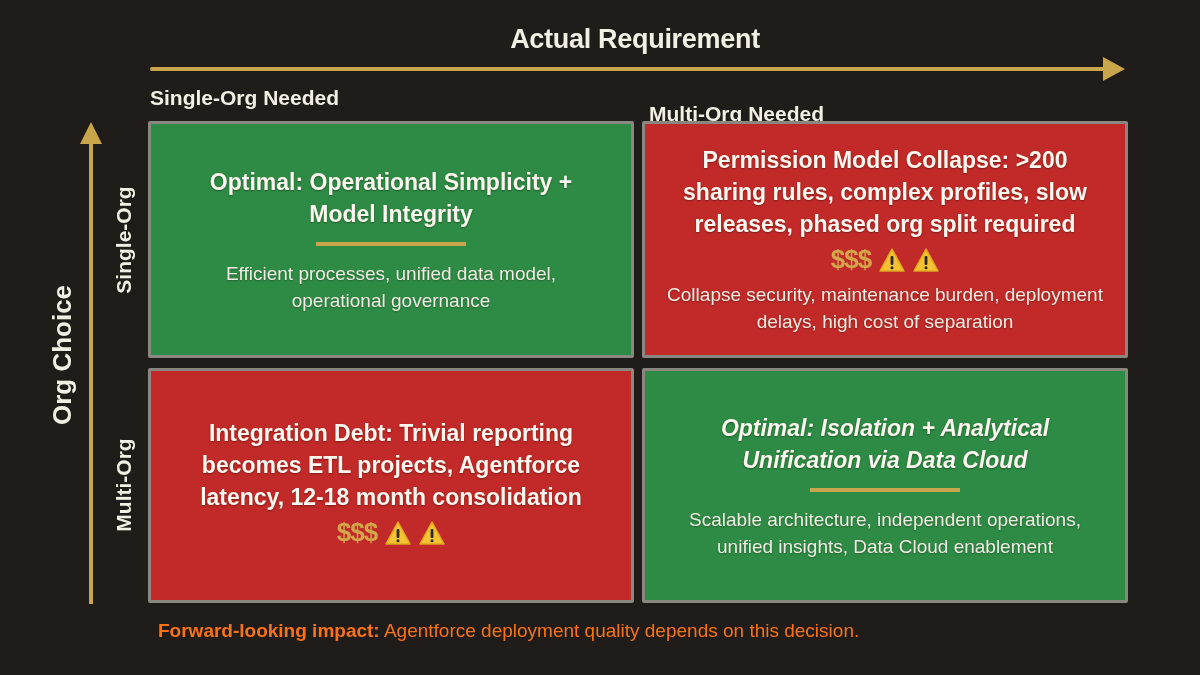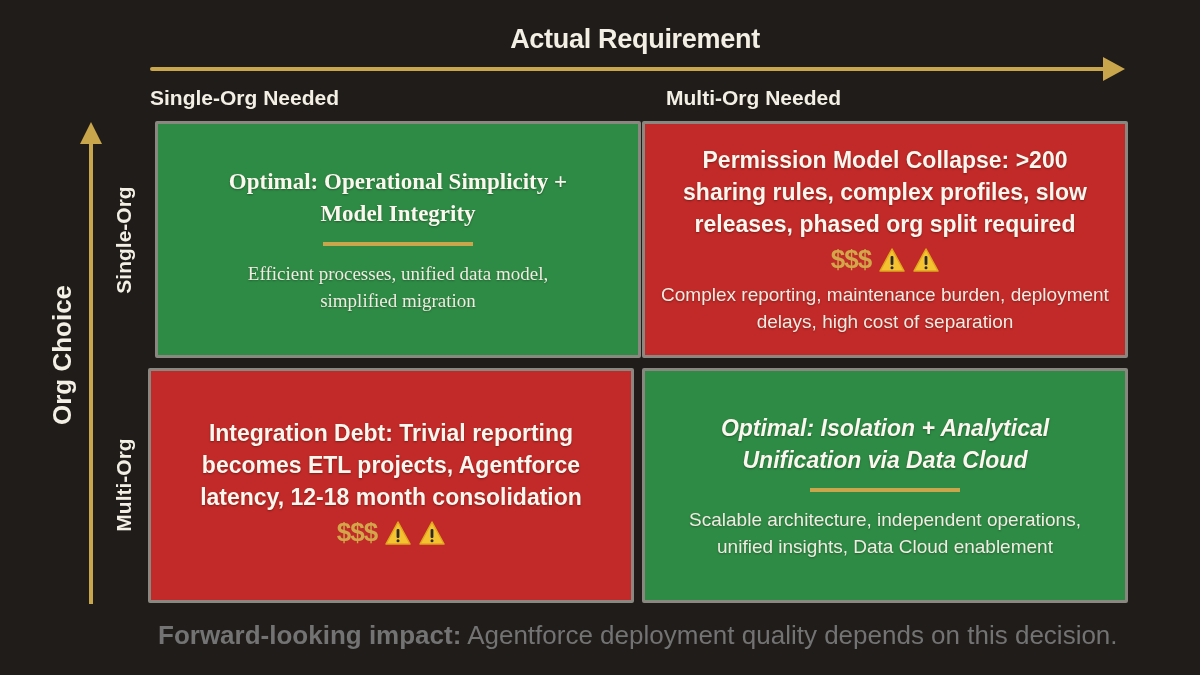--- a/index.html
+++ b/index.html
@@ -72,65 +72,65 @@
   .risk-row {
     display: flex; align-items: center; gap: 8px; margin: 4px 0 6px;
   }
   .dollars {
     font-size: 26px; font-weight: bold; color: #d4a64a; letter-spacing: -1px;
   }
   .warn {
     display: inline-block; width: 26px; height: 24px; position: relative;
   }
   .footer {
-    position: absolute; left: 158px; top: 620px; font-size: 26px; color: #737373;
+    position: absolute; left: 158px; top: 620px; font-size: 19px; color: #f97316;
   }
   .footer b { font-weight: bold; }
 </style>
 </head>
 <body>
 
 <div class="title">Actual Requirement</div>
 <div class="h-arrow">
   <div class="line"></div>
     <div class="head"></div>
 </div>
 <div class="col-label" style="left:150px;width:483px;">Single-Org Needed</div>
-<div class="col-label" style="left:666px;width:483px;">Multi-Org Needed</div>
+<div class="col-label" style="left:649px;width:483px;margin-top:16px;">Multi-Org Needed</div>
 
 <div class="v-arrow">
   <div class="head"></div>
     <div class="line"></div>
 </div>
 <div class="rot axis-title">Org Choice</div>
 <div class="rot row-label" style="top:240px;">Single-Org</div>
 <div class="rot row-label" style="top:485px;">Multi-Org</div>
 
-<div class="quad green" style="left:155px;top:121px;width:486px;height:237px;font-family:Liberation Serif, serif;">
+<div class="quad green" style="left:148px;top:121px;width:486px;height:237px;">
   <div class="quad-title" style="padding:0 40px;">Optimal: Operational Simplicity + Model Integrity</div>
   <div class="quad-divider"></div>
-  <div class="quad-desc" style="padding:0 40px;">Efficient processes, unified data model, simplified migration</div>
+  <div class="quad-desc" style="padding:0 40px;">Efficient processes, unified data model, operational governance</div>
 </div>
 
 <div class="quad red" style="left:642px;top:121px;width:486px;height:237px;">
   <div class="quad-title">Permission Model Collapse: &gt;200 sharing rules, complex profiles, slow releases, phased org split required</div>
   <div class="risk-row">
     <span class="dollars">$$$</span>
     <span class="warn"><svg width="26" height="24" viewBox="0 0 26 24">
           <path d="M13 1 L25 23 L1 23 Z" fill="#f5c232" stroke="#e0a81e" stroke-width="1.5" stroke-linejoin="round"></path>
           <rect x="11.6" y="8" width="2.8" height="9" rx="1" fill="#2a2a2a"></rect>
           <circle cx="13" cy="19.8" r="1.5" fill="#2a2a2a"></circle>
         </svg></span>
     <span class="warn"><svg width="26" height="24" viewBox="0 0 26 24">
           <path d="M13 1 L25 23 L1 23 Z" fill="#f5c232" stroke="#e0a81e" stroke-width="1.5" stroke-linejoin="round"></path>
           <rect x="11.6" y="8" width="2.8" height="9" rx="1" fill="#2a2a2a"></rect>
           <circle cx="13" cy="19.8" r="1.5" fill="#2a2a2a"></circle>
         </svg></span>
   </div>
-  <div class="quad-desc">Complex reporting, maintenance burden, deployment delays, high cost of separation</div>
+  <div class="quad-desc">Collapse security, maintenance burden, deployment delays, high cost of separation</div>
 </div>
 
 <div class="quad red" style="left:148px;top:368px;width:486px;height:235px;">
   <div class="quad-title">Integration Debt: Trivial reporting becomes ETL projects, Agentforce latency, 12-18 month consolidation</div>
   <div class="risk-row">
     <span class="dollars">$$$</span>
     <span class="warn"><svg width="26" height="24" viewBox="0 0 26 24">
           <path d="M13 1 L25 23 L1 23 Z" fill="#f5c232" stroke="#e0a81e" stroke-width="1.5" stroke-linejoin="round"></path>
           <rect x="11.6" y="8" width="2.8" height="9" rx="1" fill="#2a2a2a"></rect>
           <circle cx="13" cy="19.8" r="1.5" fill="#2a2a2a"></circle>

